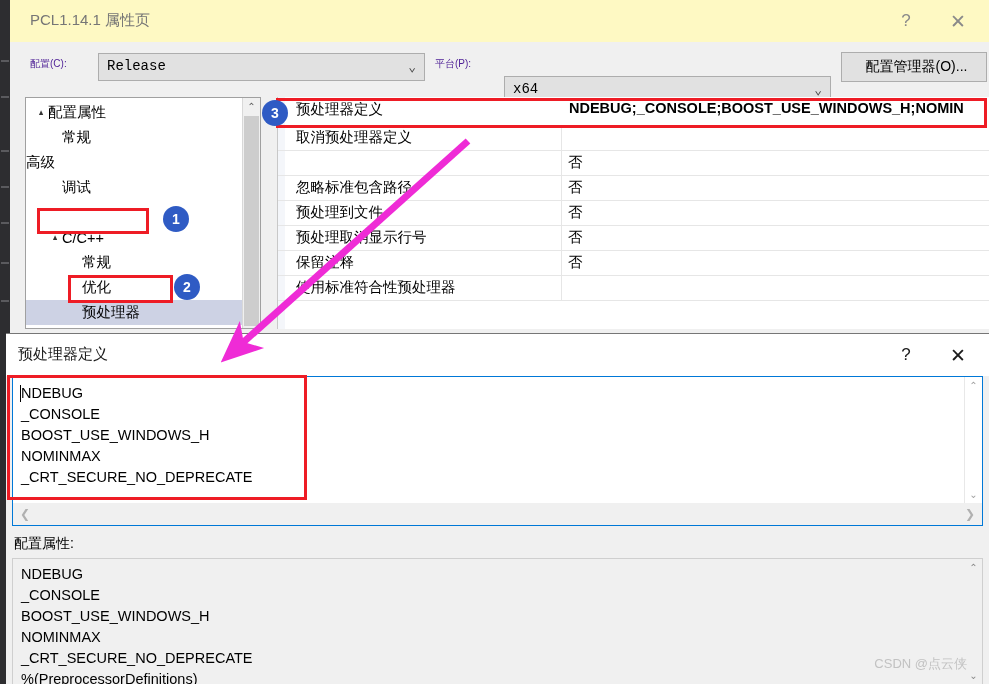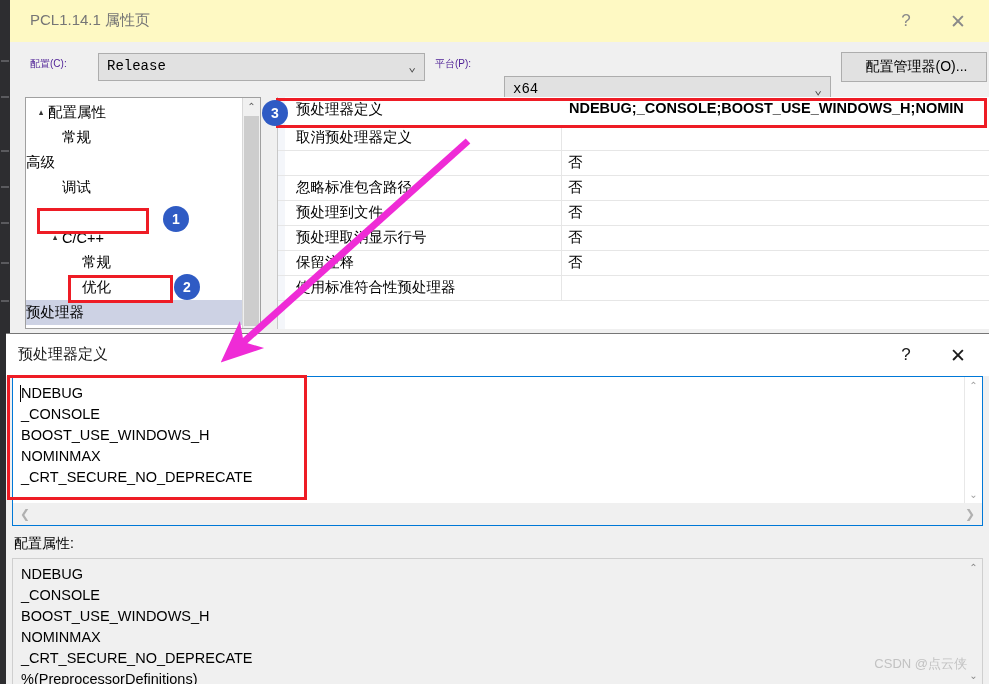--- a/index.html
+++ b/index.html
@@ -279,21 +279,21 @@
     <div class="tnode" style="top:127px; padding-left:22px;">
       <span class="tri">▲</span>
       <span>C/C++</span>
     </div>
     <div class="tnode" style="top:152px; padding-left:56px;">
       <span>常规</span>
     </div>
     <div class="tnode" style="top:177px; padding-left:56px;">
       <span>优化</span>
     </div>
-    <div class="tnode sel" style="top:202px; width:219px;align-items:center;">
+    <div class="tnode sel" style="top:202px; padding-left:56px; width:219px;align-items:center;">
       <span>预处理器</span>
     </div>
     <div class="tnode" style="top:227px; padding-left:56px;">
       <span>代码生成</span>
     </div>
 
     <div class="tree-sb">
       <div class="arw">⌃</div>
       <div class="thumb"></div>
     </div>

